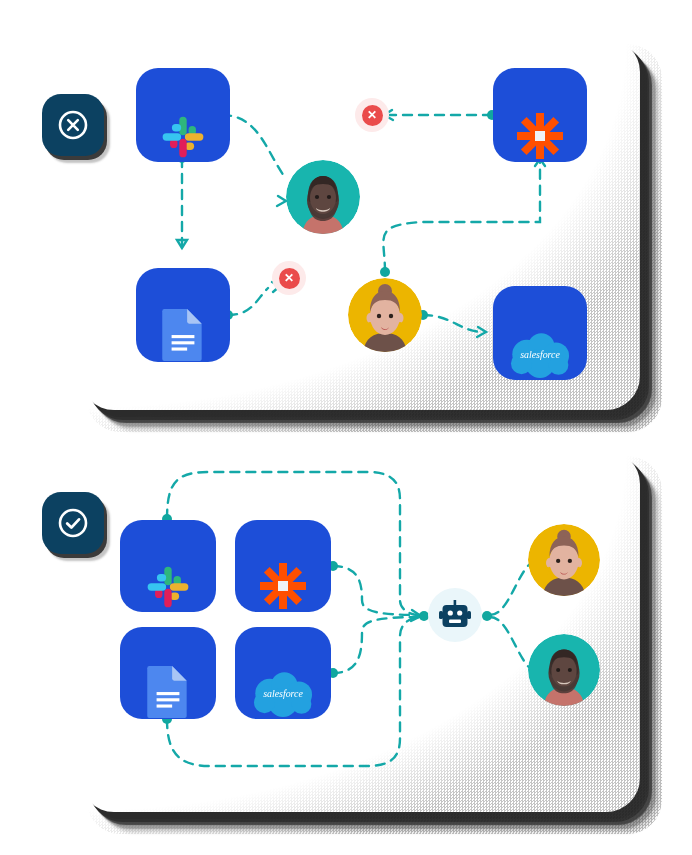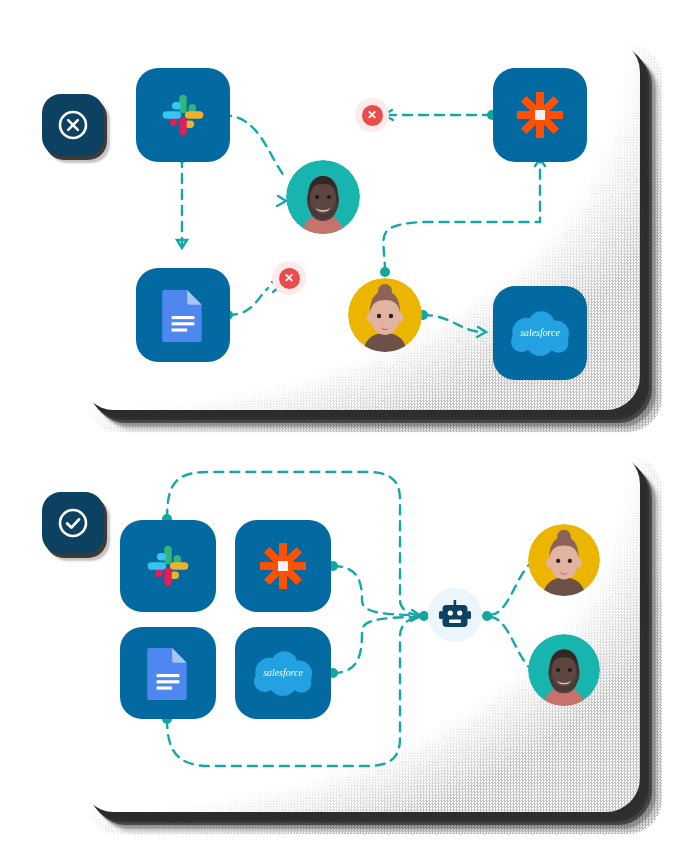--- a/index.html
+++ b/index.html
@@ -40,22 +40,22 @@
   .badge{
     position:absolute;width:62px;height:62px;border-radius:19px;
     background:#0c4161;display:flex;align-items:center;justify-content:center;
     box-shadow:3px 4px 0 0 rgba(35,35,35,.85), 6px 7px 2px 0 rgba(60,60,60,.3);
   }
   #badge-error{left:42px;top:94px;}
   #badge-success{left:42px;top:492px;}
 
   
   .tile{
-    position:absolute;background:#0369a1;border-radius:22px;
-    display:flex;align-items:center;justify-content:center;
+    position:absolute;background:#1d4ed8;border-radius:22px;
+    display:flex;align-items:flex-end;justify-content:center;
   }
 
   
   .avatar{position:absolute;border-radius:50%;overflow:hidden;}
 
   
   .errpill{
     position:absolute;width:34px;height:34px;border-radius:50%;
     background:#fdeaea;display:flex;align-items:center;justify-content:center;
   }

